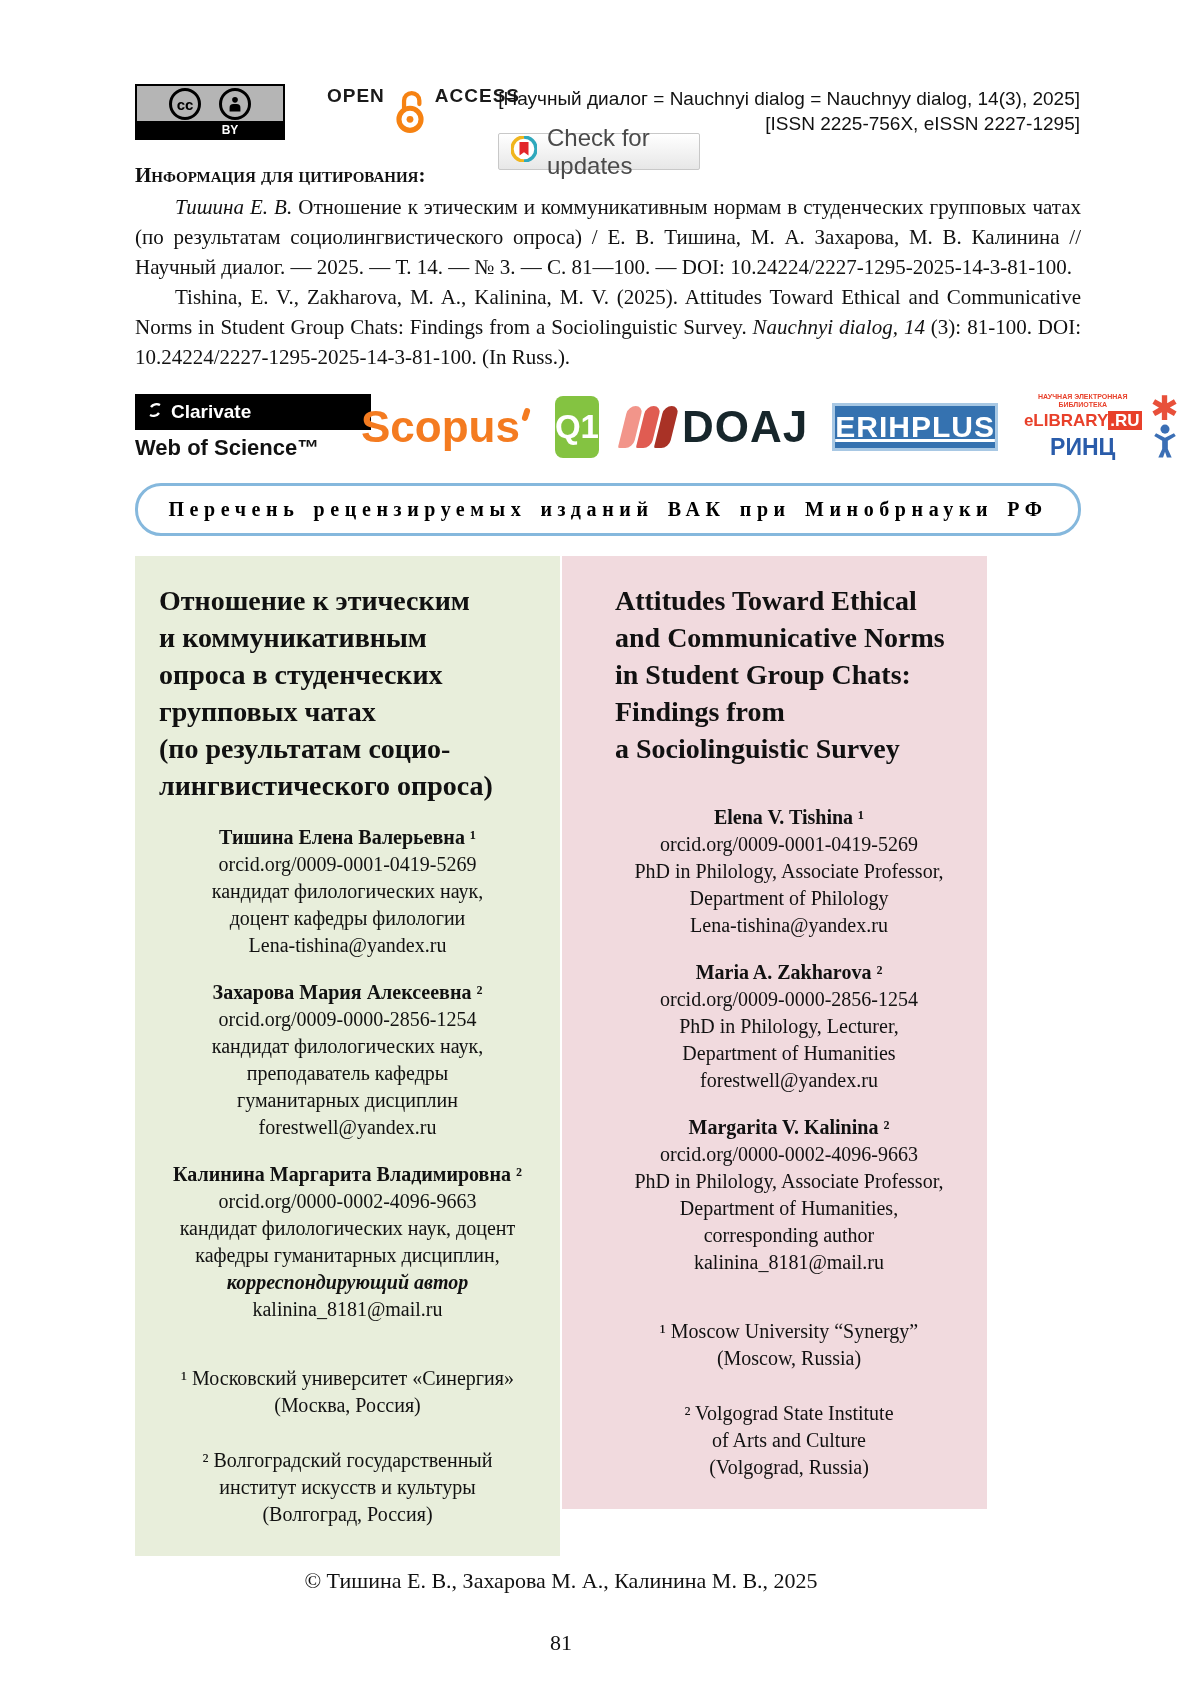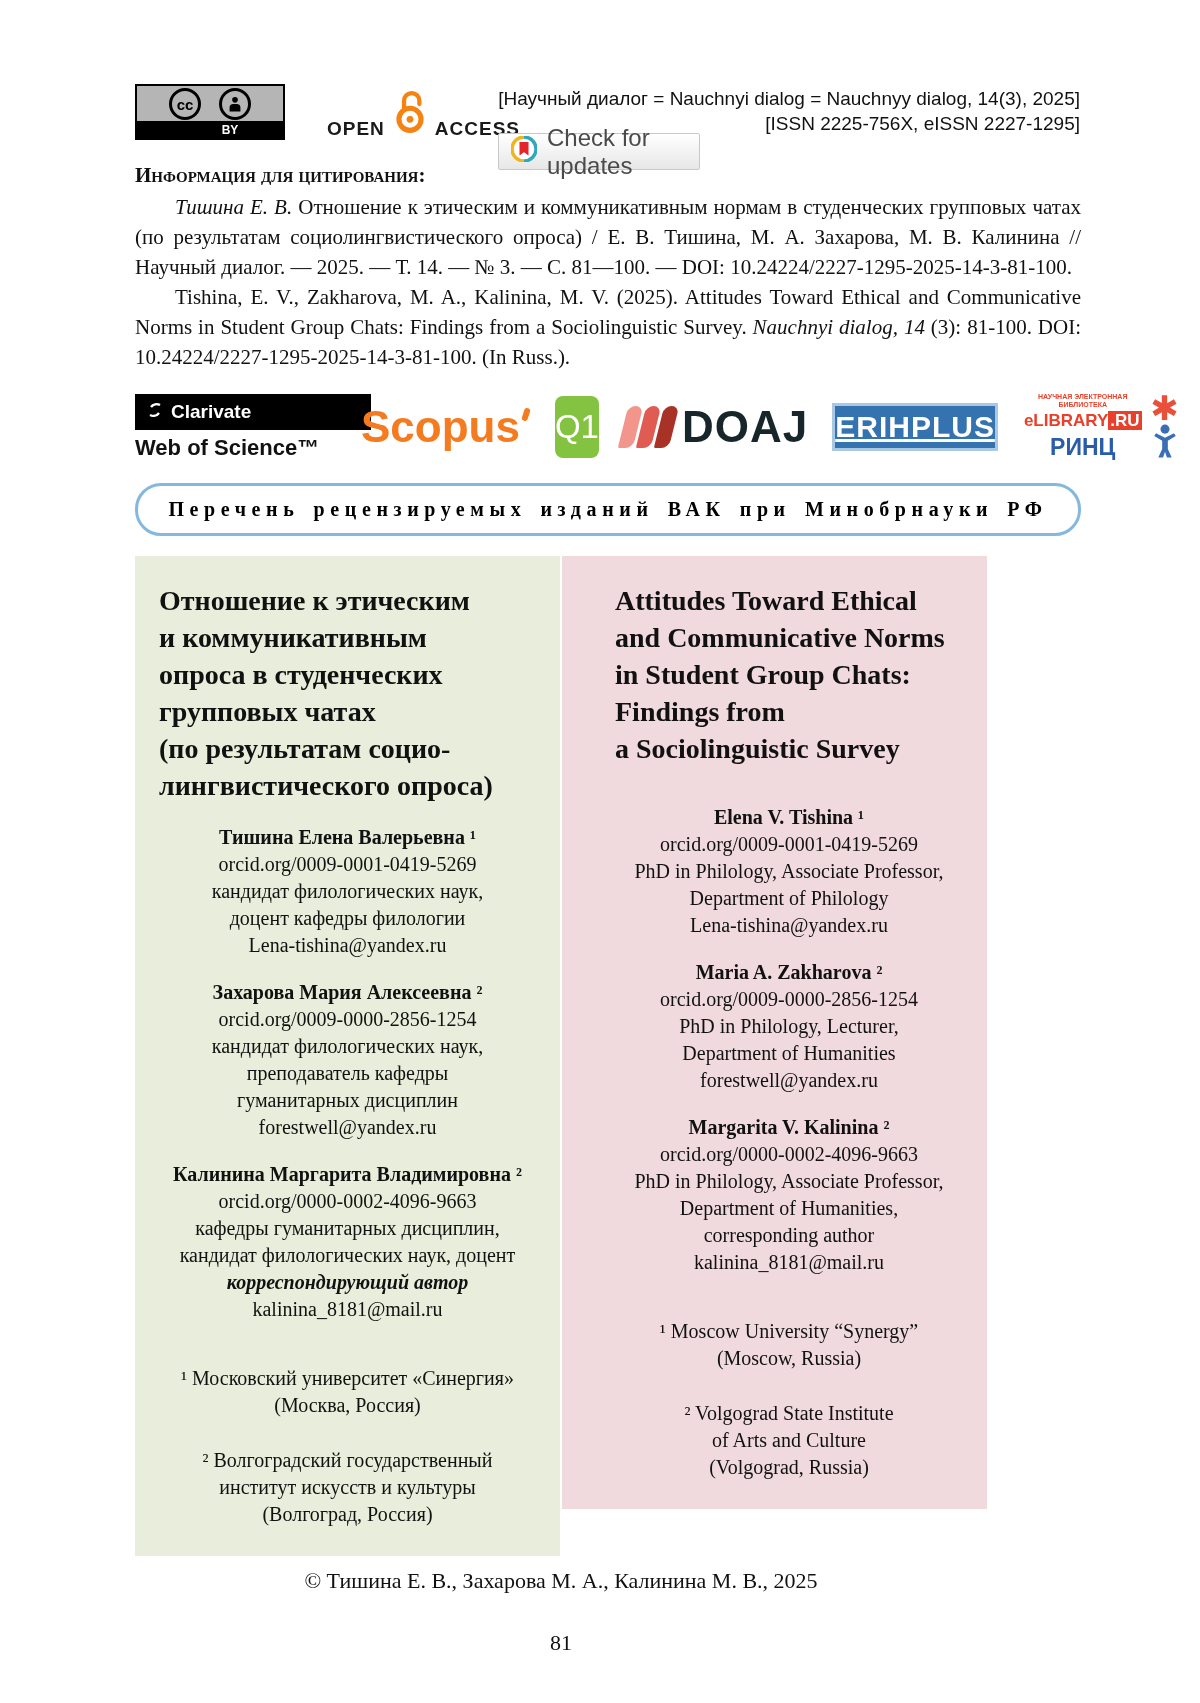--- a/index.html
+++ b/index.html
@@ -12,21 +12,21 @@
   
   .badges-row { position:absolute; left:135px; top:84px; display:flex; align-items:center; gap:42px; }
   .cc-badge { width:150px; height:56px; background:#b5b5b5; border:2px solid #000; display:flex; flex-direction:column; }
   .cc-circles { flex:1; display:flex; align-items:center; justify-content:center; gap:18px; padding-top:1px; }
   .cc-circle { width:32px; height:32px; border:3px solid #000; border-radius:50%; background:#b5b5b5;
     display:flex; align-items:center; justify-content:center; font-family:"Liberation Sans",sans-serif;
     font-weight:bold; font-size:15px; color:#000; }
   .cc-by-bar { height:17px; background:#000; color:#fff; display:flex; align-items:center; justify-content:center;
     font-family:"Liberation Sans",sans-serif; font-weight:bold; font-size:12px; }
   .cc-by-bar span { transform:translateX(20px); }
-  .oa-logo { display:flex; align-items:flex-end; gap:8px; font-family:"Liberation Sans",sans-serif;
+  .oa-logo { display:flex; align-items:flex-start; gap:8px; font-family:"Liberation Sans",sans-serif;
     font-weight:bold; font-size:19px; color:#1a1a1a; letter-spacing:1px; }
   
   .header-meta { position:absolute; right:120px; top:86px; text-align:right;
     font-family:"Liberation Sans",sans-serif; font-size:19px; line-height:25px; color:#111; }
   .check-btn { position:absolute; left:498px; top:133px; width:202px; height:37px;
     background:linear-gradient(#ffffff,#e7e7e7); border:1px solid #c8c8c8; border-radius:2px;
     display:flex; align-items:center; gap:10px; padding:0 12px; cursor:pointer;
     font-family:"Liberation Sans",sans-serif; font-size:24px; color:#4a4a4a; }
   
   .content { position:absolute; left:135px; top:163px; width:946px; }
@@ -37,21 +37,21 @@
   .logos-row { margin-top:14px; height:82px; display:flex; align-items:center; }
   .clarivate-block { width:212px; }
   .clarivate-bar { width:236px; height:36px; background:#000; color:#fff; display:flex; align-items:center;
     gap:8px; padding:0 12px; font-family:"Liberation Sans",sans-serif; font-size:19px; font-weight:bold; }
   .wos { margin-top:5px; font-family:"Liberation Sans",sans-serif; font-weight:bold; font-size:22px; color:#111; }
   .scopus-block { margin-left:14px; display:flex; align-items:flex-start; }
   .scopus-text { font-family:"Liberation Sans",sans-serif; font-weight:bold; font-size:44px; color:#f47b20; }
   .scopus-mark { width:6px; height:13px; background:#f47b20; border-radius:3px; transform:rotate(18deg); margin:6px 0 0 3px; }
   .q1-box { margin-left:26px; width:62px; height:62px; background:#84c341; border-radius:8px;
     display:flex; align-items:center; justify-content:center; color:#fff;
-    font-family:"Liberation Sans",sans-serif; font-weight:normal; font-size:33px; }
+    font-family:"Liberation Sans",sans-serif; font-weight:bold; font-size:33px; }
   .doaj-block { margin-left:24px; display:flex; align-items:center; gap:8px; }
   .doaj-petals { display:flex; gap:3px; }
   .petal { width:15px; height:42px; border-radius:8px 8px 8px 2px; transform:skewX(-14deg); }
   .petal.p1 { background:#f2958a; } .petal.p2 { background:#e05c52; } .petal.p3 { background:#a93226; }
   .doaj-text { font-family:"Liberation Sans",sans-serif; font-weight:bold; font-size:44px; color:#17262b; letter-spacing:1px; }
   .erih-box { margin-left:24px; width:168px; height:48px; background:#3572b0; border:3px solid #a8c8e4;
     display:flex; align-items:center; justify-content:center; color:#fff;
     font-family:"Liberation Sans",sans-serif; font-weight:bold; font-size:30px; letter-spacing:1px;text-decoration:underline; }
   .elib-block { margin-left:26px; display:flex; align-items:center; gap:8px; }
   .elib-left { text-align:center; }
@@ -213,22 +213,22 @@
             <div class="author-name">Захарова Мария Алексеевна ²</div>
             <div>orcid.org/0009-0000-2856-1254</div>
             <div>кандидат филологических наук,</div>
             <div>преподаватель кафедры</div>
             <div>гуманитарных дисциплин</div>
             <div>forestwell@yandex.ru</div>
           </div>
           <div class="author">
             <div class="author-name">Калинина Маргарита Владимировна ²</div>
             <div>orcid.org/0000-0002-4096-9663</div>
+            <div>кандидат филологических наук, доцент</div>
             <div>кафедры гуманитарных дисциплин,</div>
-            <div>кандидат филологических наук, доцент</div>
             <div class="author-em">корреспондирующий автор</div>
             <div>kalinina_8181@mail.ru</div>
           </div>
         </div>
         <div class="affils">
           <div class="affil-1">
             <div>¹ Московский университет «Синергия»</div>
             <div>(Москва, Россия)</div>
           </div>
           <div class="affil-2">

